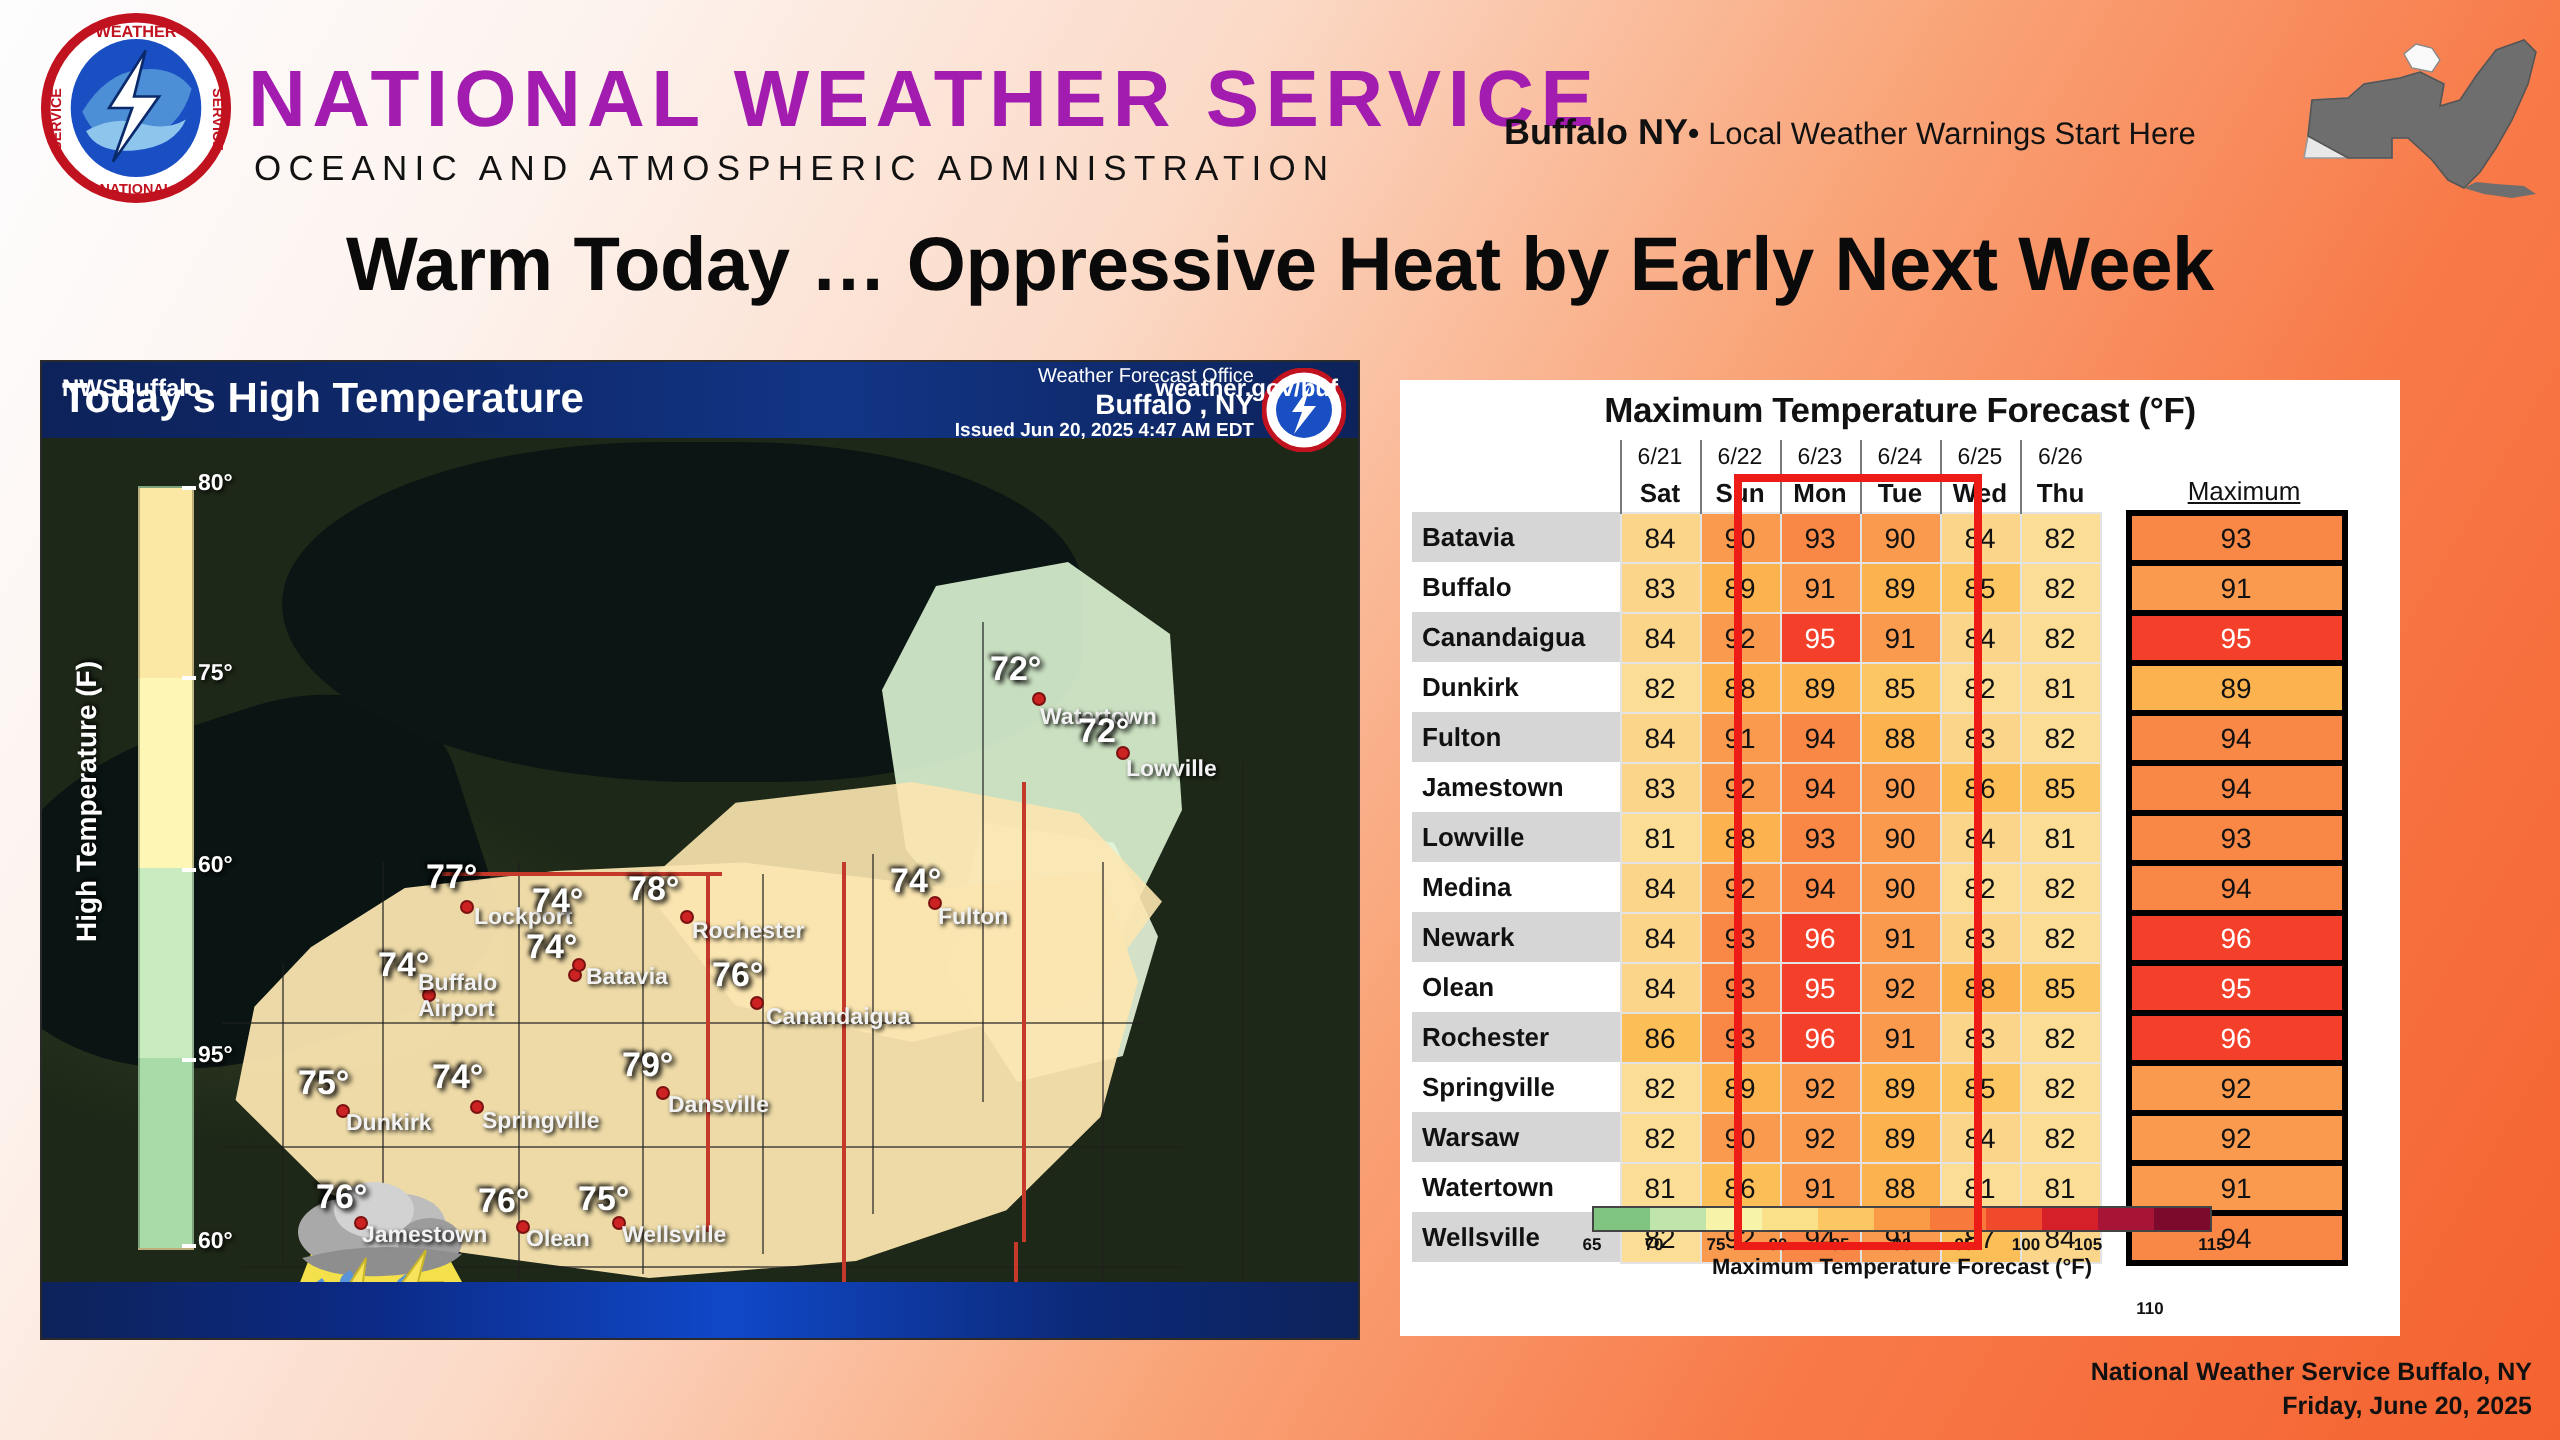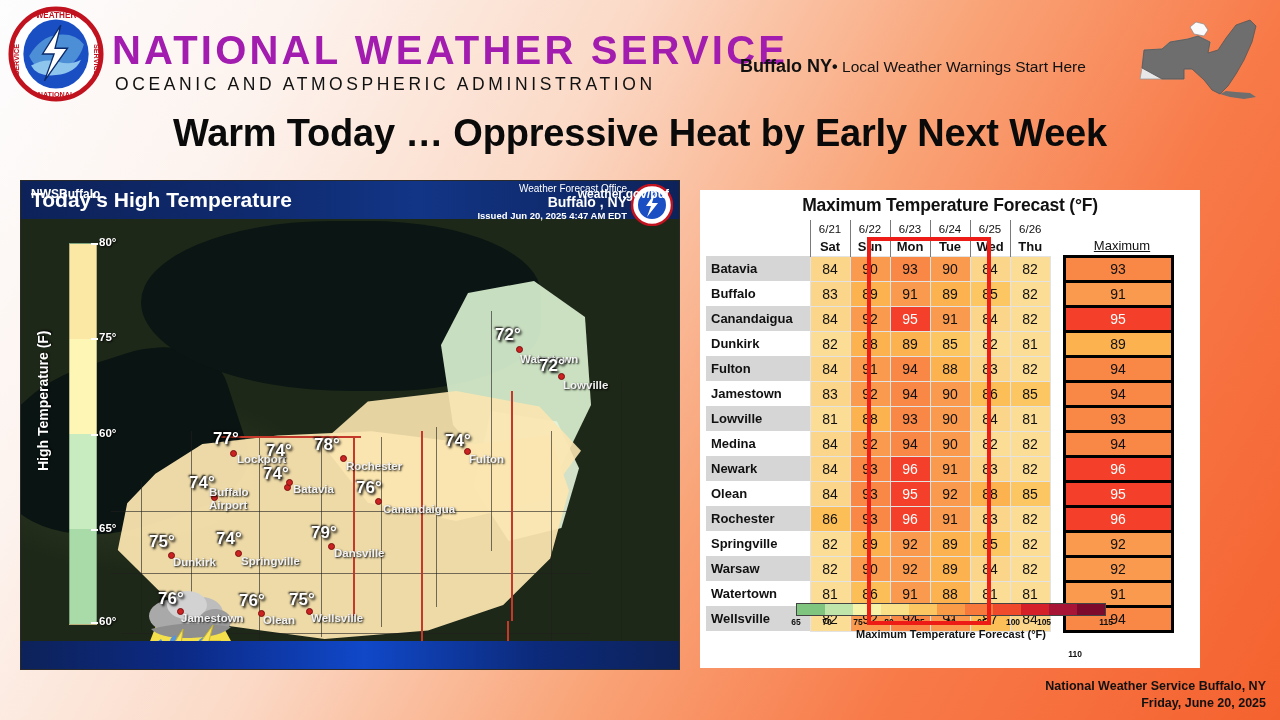--- a/index.html
+++ b/index.html
@@ -3,21 +3,21 @@
 <meta charset="utf-8">
 <style>
   * { box-sizing: border-box; margin: 0; padding: 0; }
   html, body { width: 1280px; height: 720px; overflow: hidden; }
   body {
     font-family: "Liberation Sans", sans-serif;
     background: linear-gradient(120deg, #fdfdfe 0%, #fdf3ee 18%, #fbd9c6 38%, #f9a478 58%, #f87a49 76%, #f4622f 100%);
     position: relative;
   }
   
-  #header { position: absolute; left: 0; top: 0; width: 1155px; height: 108px; }
+  #header { position: absolute; left: 12px; top: 0; width: 1155px; height: 108px; }
   #nws-logo { position: absolute; left: 8px; top: 6px; width: 96px; height: 96px; }
   #nws-title-block { position: absolute; left: 112px; top: 30px; }
   #nws-title {
     font-family: Liberation Sans, sans-serif;
     font-weight: bold; font-size: 40px; letter-spacing: 3.2px;
     color: #a21caf; line-height: 1;
   }
   #nws-subtitle {
     font-family: "Liberation Sans", sans-serif;
     font-size: 17.5px; letter-spacing: 3.6px; color: #111;
@@ -268,21 +268,21 @@
     <circle cx="21" cy="21" r="20" fill="#fff" stroke="#c1121f" stroke-width="2.5"></circle>
     <circle cx="21" cy="21" r="14" fill="#1a4fc4"></circle>
     <path d="M24 9 L15 22 L20 22 L16 33 L27 19 L21 19 Z" fill="#fff"></path>
   </svg>
 
   <div id="map-legend">
     <div id="map-legend-bar"></div>
     <div class="legend-tick" style="top:-7px;">80°</div>
     <div class="legend-tick" style="top:88px;">75°</div>
     <div class="legend-tick" style="top:184px;">60°</div>
-    <div class="legend-tick" style="top:279px;">65°</div>
+    <div class="legend-tick" style="top:279px;">95°</div>
     <div class="legend-tick" style="top:372px;">60°</div>
   </div>
   <div id="map-legend-axis-label">High Temperature (F)</div>
 
   <svg id="storm-icon" viewBox="0 0 110 86">
     <path d="M8 60 L18 34 L44 30 L62 36 L80 30 L92 52 L84 74 L54 80 L22 76 Z" fill="#f3e04a"></path>
     <path d="M8 60 L16 58 L14 70 L24 66 L22 78 L34 72 L32 82 L44 76 L46 84 L58 78 L60 86 L72 78 L76 84 L86 72 L92 52 L8 60 Z" fill="#f3e04a"></path>
     <ellipse cx="36" cy="27" rx="26" ry="17" fill="#a9a9a9"></ellipse>
     <ellipse cx="62" cy="24" rx="22" ry="16" fill="#bdbdbd"></ellipse>
     <ellipse cx="48" cy="16" rx="20" ry="14" fill="#d2d2d2"></ellipse>

